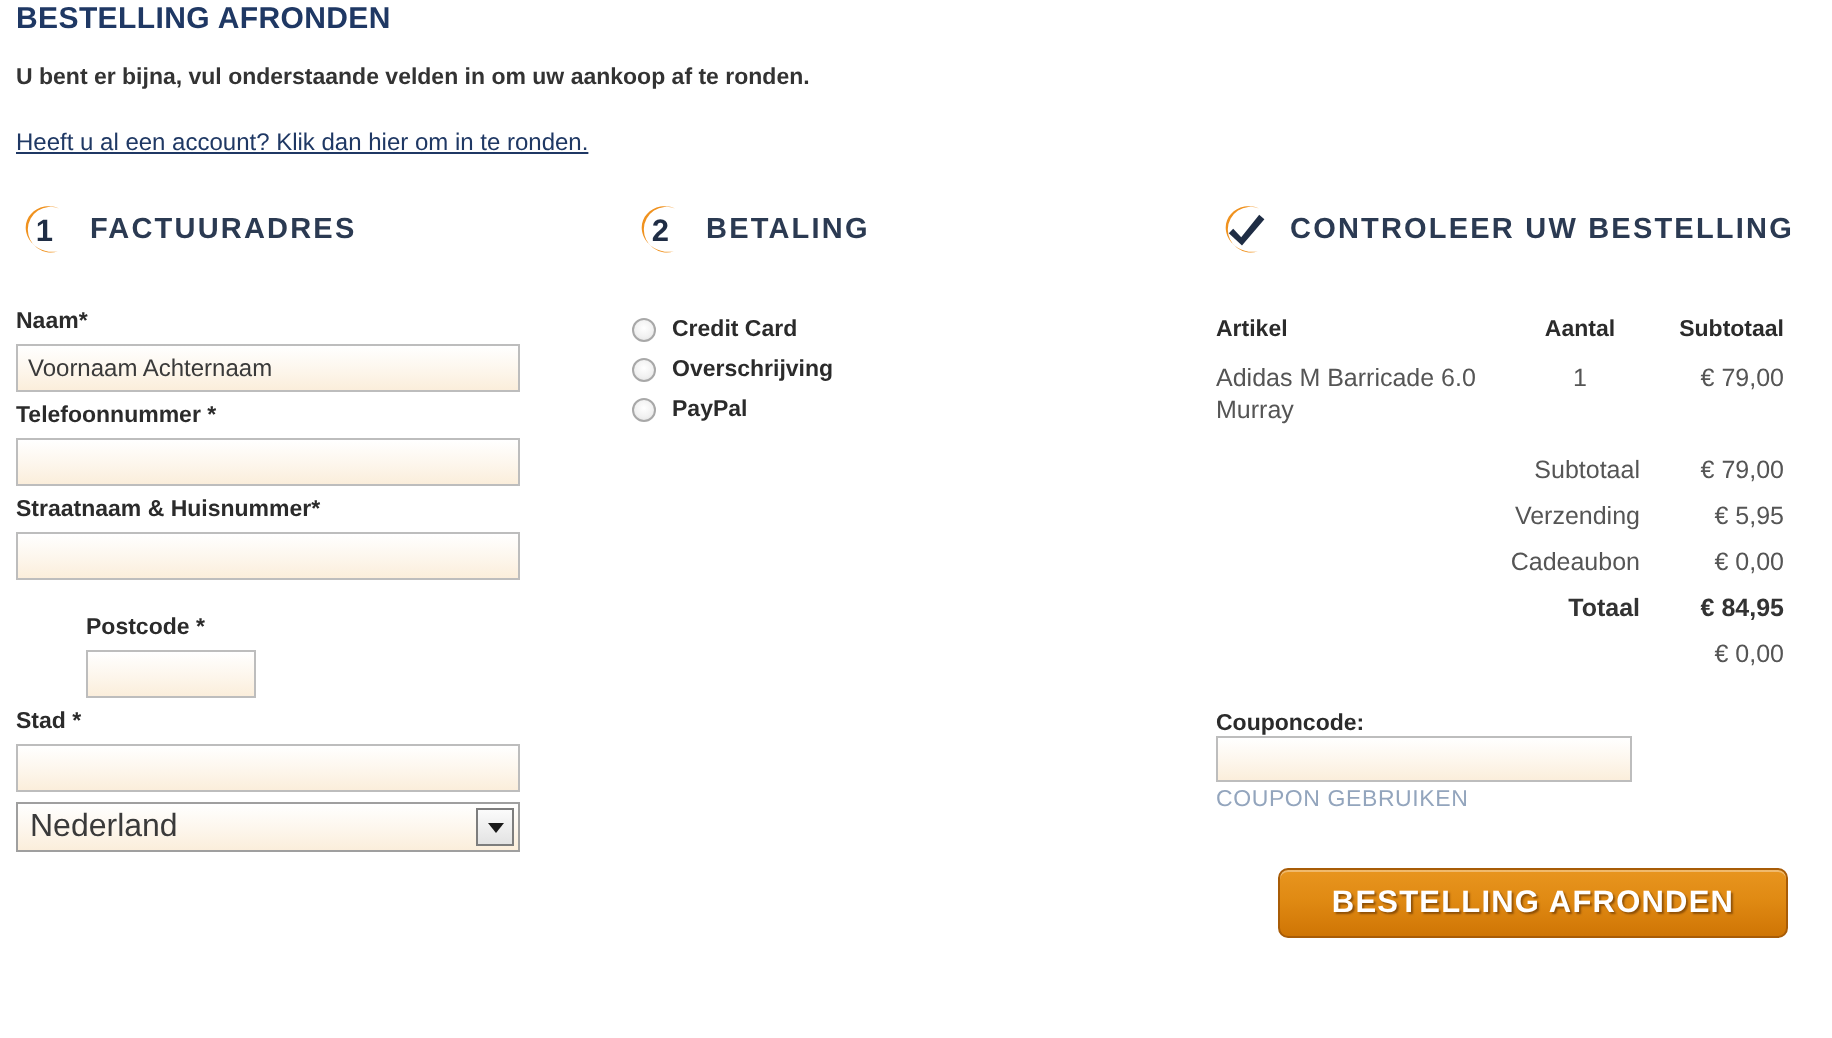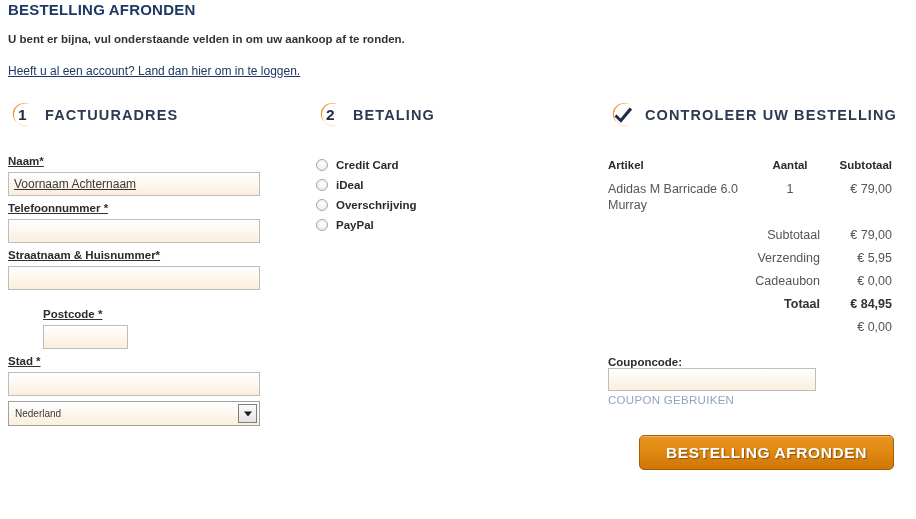--- a/index.html
+++ b/index.html
@@ -67,21 +67,21 @@
   .section-title {
     font-size: 14.5px;
     font-weight: bold;
     color: #2b3a52;
     letter-spacing: 1.1px;
     margin-left: 9px;
     white-space: nowrap;
   }
 
   
-  .field { margin-top: 12px; text-decoration: underline; }
+  .field { margin-top: 12px; }
   .field.tight { margin-top: 5px; }
   .field-label {
     display: block;
     font-size: 11.5px;
     font-weight: bold;
     color: #2b2b2b;
     margin-bottom: 4px;
     line-height: 14px;
   }
   .text-input {
@@ -104,21 +104,21 @@
     position: relative;
     width: 252px;
     height: 25px;
     border: 1px solid #9f9f9f;
     background: linear-gradient(to bottom, #ffffff 0%, #fdf6ec 55%, #fbeedb 100%);
   }
   .select-value {
     position: absolute;
     left: 6px; top: 0;
     line-height: 23px;
-    font-size: 10px;
+    font-size: 16px;
     color: #3a3a3a;
   }
   .select-button {
     position: absolute;
     right: 2px; top: 2px;
     width: 19px; height: 19px;
     border: 1px solid #7d7d7d;
     background: linear-gradient(to bottom, #fbfbfb 0%, #e3e3e3 100%);
   }
   .select-arrow {
@@ -237,21 +237,21 @@
     cursor: pointer;
     box-shadow: inset 0 1px 0 rgba(255,255,255,0.35);
   }
 </style>
 </head>
 <body>
 
 <div id="page-header">
   <div class="page-title">BESTELLING AFRONDEN</div>
   <div class="page-subtitle">U bent er bijna, vul onderstaande velden in om uw aankoop af te ronden.</div>
-  <a class="login-link">Heeft u al een account? Land dan hier om in te loggen.</a>
+  <a class="login-link">Heeft u al een account? Klik dan hier om in te ronden.</a>
 </div>
 
 <div class="column" id="col-billing">
 
   <div class="section-head">
     <span class="step-icon">
       <svg width="28" height="28" viewBox="0 0 28 28">
         <path d="M21.5 3.2 A11.4 11.4 0 1 0 21.0 24.6 C 15.5 25.9 8.0 23.0 5.6 16.7 C 3.0 9.9 7.5 3.6 14.2 2.3 C 16.8 1.8 19.3 2.1 21.5 3.2 Z" fill="#f0921f"></path>
         <text x="14.2" y="19.4" font-family="Liberation Sans, sans-serif" font-size="15.5" font-weight="bold" fill="#1f2d45" text-anchor="middle">1</text>
       </svg>
@@ -304,24 +304,20 @@
         <text x="14.2" y="19.4" font-family="Liberation Sans, sans-serif" font-size="15.5" font-weight="bold" fill="#1f2d45" text-anchor="middle">2</text>
       </svg>
     </span>
     <span class="section-title">BETALING</span>
   </div>
 
   <div class="radio-list">
     <div class="radio-row">
       <span class="radio-mark"></span>
       <span class="radio-label">Credit Card</span>
-    </div>
-    <div class="radio-row">
-      <span class="radio-mark"></span>
-      <span class="radio-label">iDeal</span>
     </div>
     <div class="radio-row">
       <span class="radio-mark"></span>
       <span class="radio-label">Overschrijving</span>
     </div>
     <div class="radio-row">
       <span class="radio-mark"></span>
       <span class="radio-label">PayPal</span>
     </div>
   </div>

